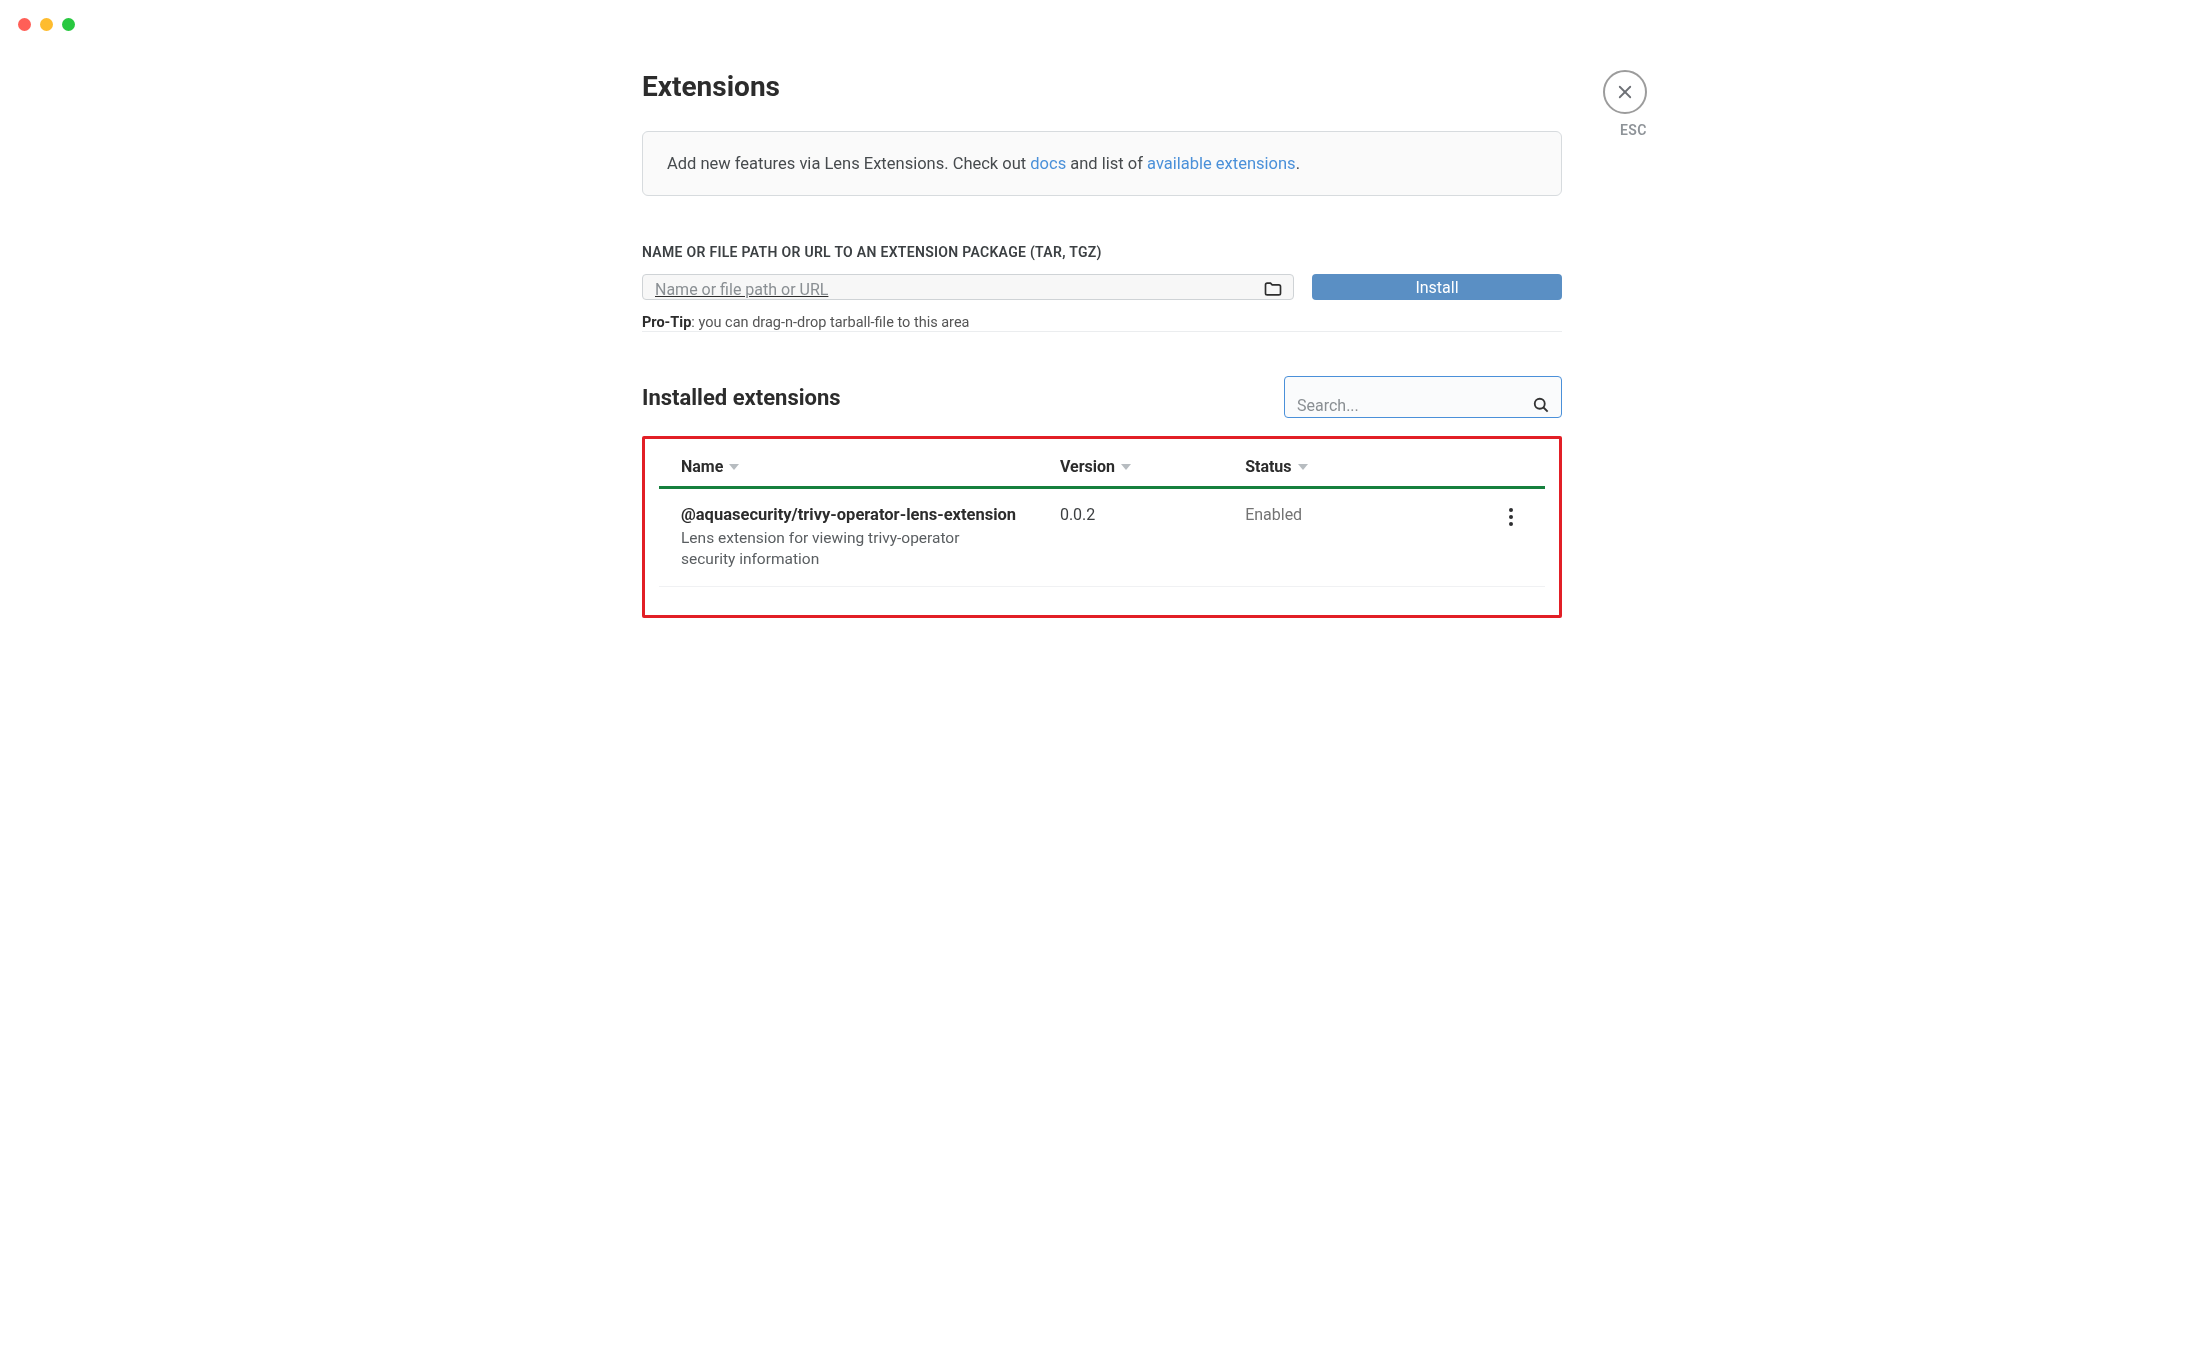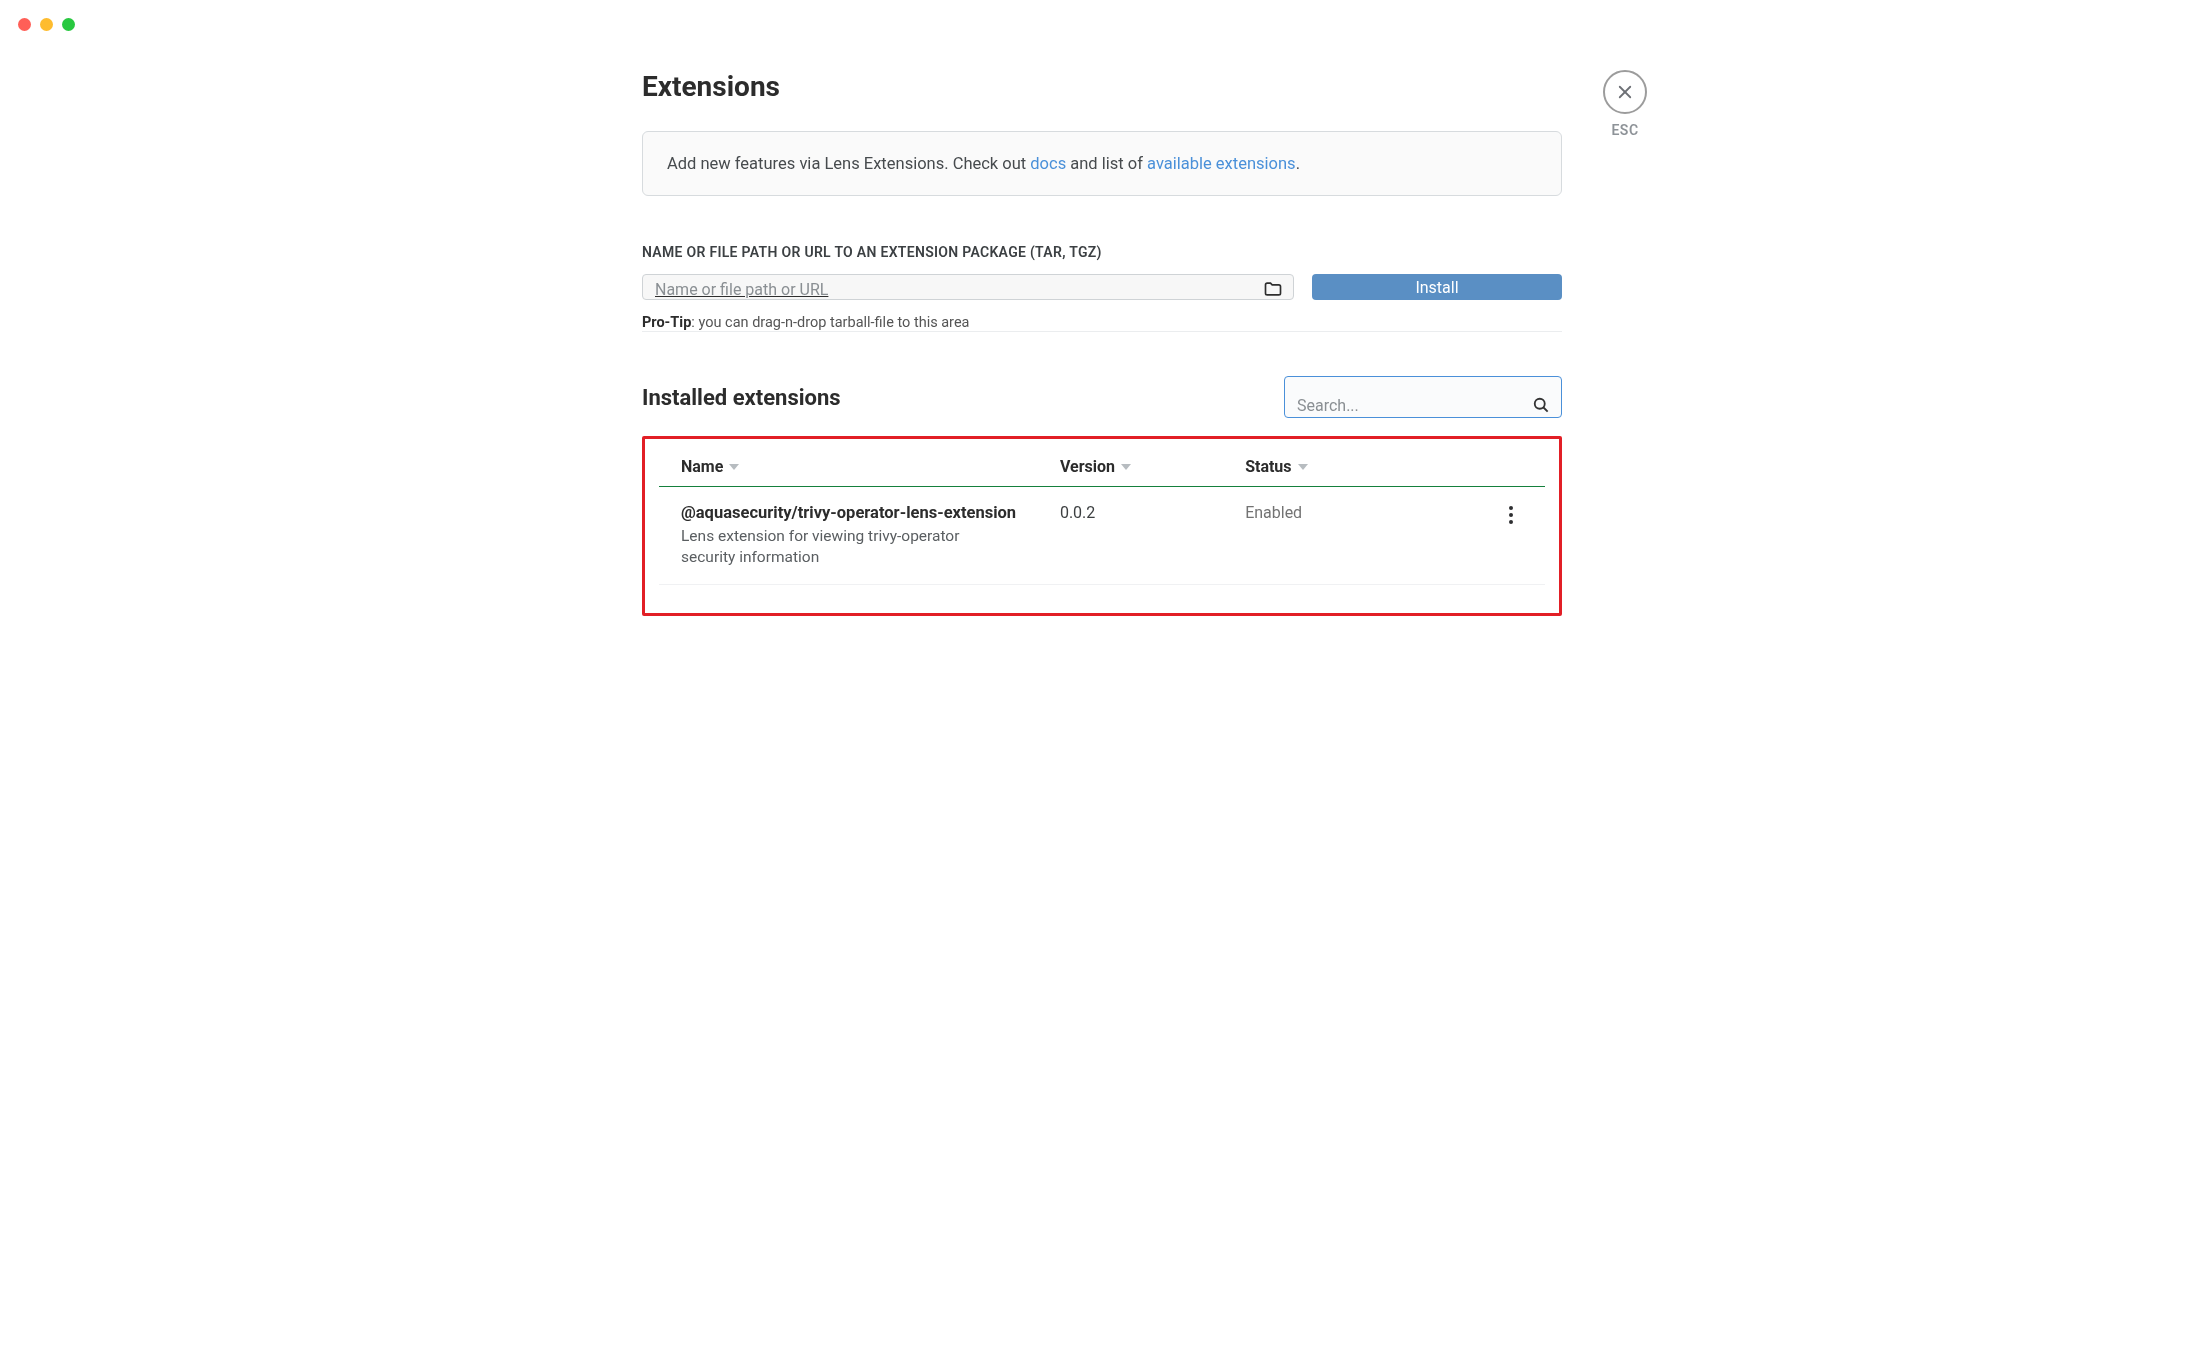--- a/index.html
+++ b/index.html
@@ -39,21 +39,21 @@
       padding: 70px 20px 40px 20px;
       position: relative;
     }
 
     .close-group {
       position: absolute;
       top: 70px;
       right: -65px;
       display: flex;
       flex-direction: column;
-      align-items: center;
+      align-items: flex-end;
       gap: 8px;
     }
     .close-btn {
       width: 44px;
       height: 44px;
       border-radius: 50%;
       border: 2px solid #9c9c9c;
       background: #fff;
       display: flex;
       align-items: center;
@@ -194,21 +194,21 @@
       border: 3px solid #e21f26;
       border-radius: 2px;
       padding: 8px 14px 28px 14px;
     }
 
     .table {
       width: 100%;
     }
     .thead {
       display: flex;
-      border-bottom: 1px solid #15803d;
+      border-bottom: 3px solid #15803d;
       padding: 10px 22px 10px 22px;
     }
     .th {
       font-size: 16px;
       font-weight: 700;
       color: #2c2c2c;
       display: flex;
       align-items: center;
       gap: 6px;
     }

